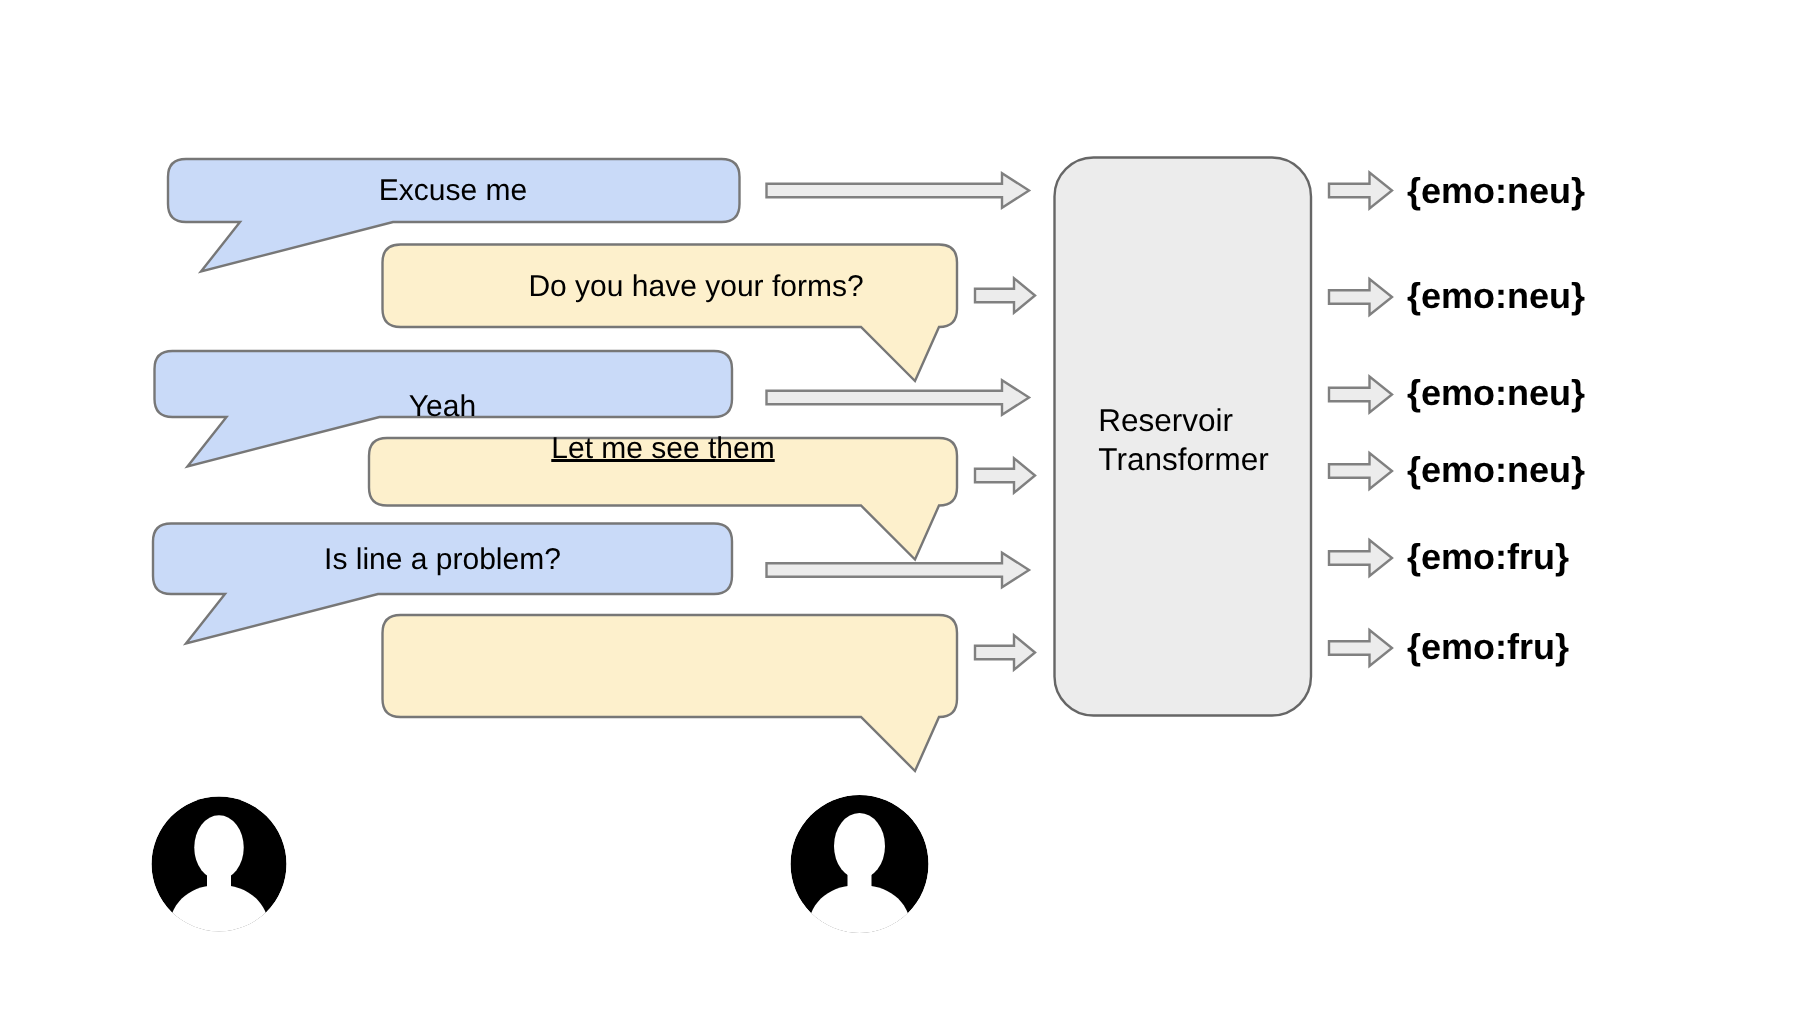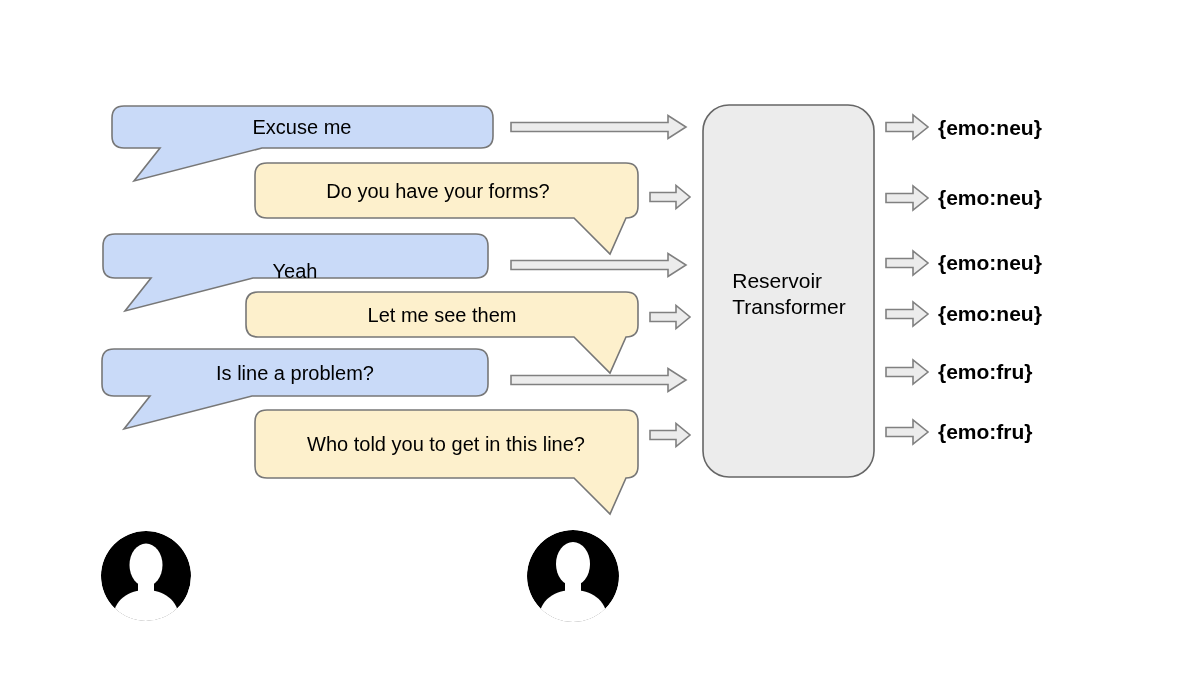--- a/index.html
+++ b/index.html
@@ -24,21 +24,21 @@
     transform: translate(-50%, -50%);
     white-space: nowrap;
     font-size: 20px;
     line-height: 1;
   }
   .emo {
     position: absolute;
     left: 938px;
     transform: translateY(-50%);
     white-space: nowrap;
-    font-size: 21px;
+    font-size: 24px;
     font-weight: 700;
   }
   .box-label {
     position: absolute;
     left: 789px;
     top: 294px;
     transform: translate(-50%, -50%);
     text-align: left;
     font-size: 21px;
     line-height: 26px;
@@ -93,25 +93,24 @@
 
     <g clip-path="url(#clipAvatarB)">
       <circle cx="573" cy="576" r="46" fill="#000"></circle>
       <ellipse cx="573" cy="564" rx="17" ry="22" fill="#fff"></ellipse>
       <rect x="565" y="572" width="16" height="22" fill="#fff"></rect>
       <path d="M538,631 L538,620 C540,599 555,590 573,590 C591,590 606,599 608,620 L608,631 Z" fill="#fff"></path>
     </g>
   </svg>
 
   <div class="txt" style="left:302px; top:127px;">Excuse me</div>
-  <div class="txt" style="left:438px; top:191px;">Do you have your forms?</div>
+  <div class="txt" style="left:464px; top:191px;">Do you have your forms?</div>
   <div class="txt" style="left:295px; top:256px;margin-top:15px;">Yeah</div>
-  <div class="txt" style="left:442px; top:315px;">Let me see them</div>
+  <div class="txt" style="left:442px; top:299px;text-decoration:underline;">Let me see them</div>
   <div class="txt" style="left:295px; top:373px;">Is line a problem?</div>
-  <div class="txt" style="left:446px; top:444px;">Who told you to get in this line?</div>
 
   <div class="box-label">
     <span>Reservoir</span>
     <span>Transformer</span>
   </div>
 
   <div class="emo" style="top:128px;">{emo:neu}</div>
   <div class="emo" style="top:198px;">{emo:neu}</div>
   <div class="emo" style="top:263px;">{emo:neu}</div>
   <div class="emo" style="top:314px;">{emo:neu}</div>

